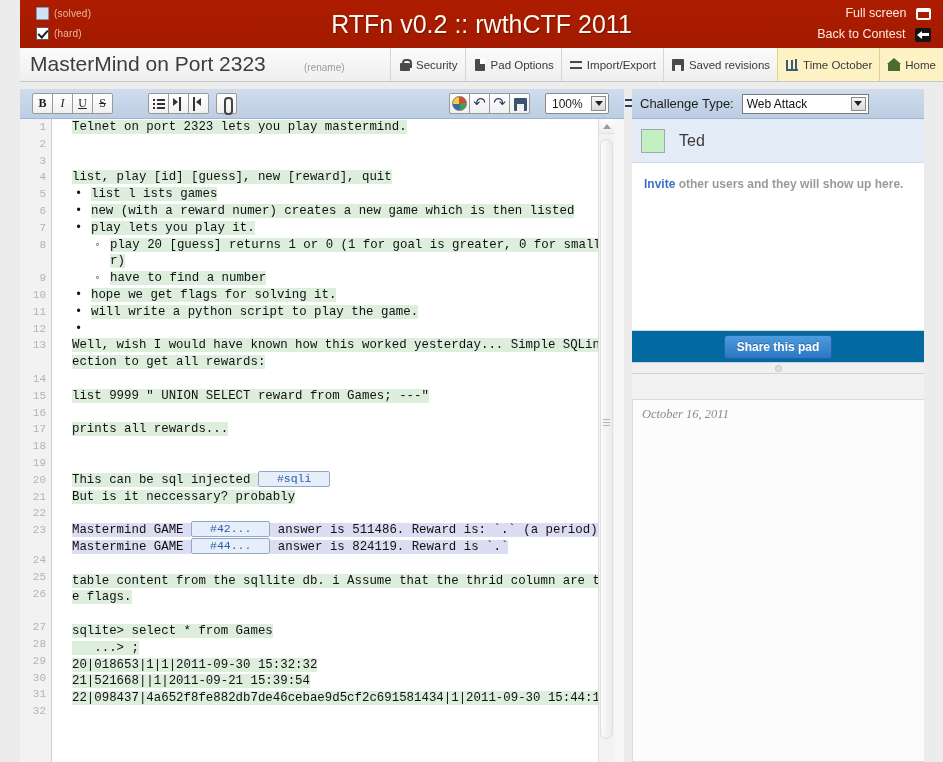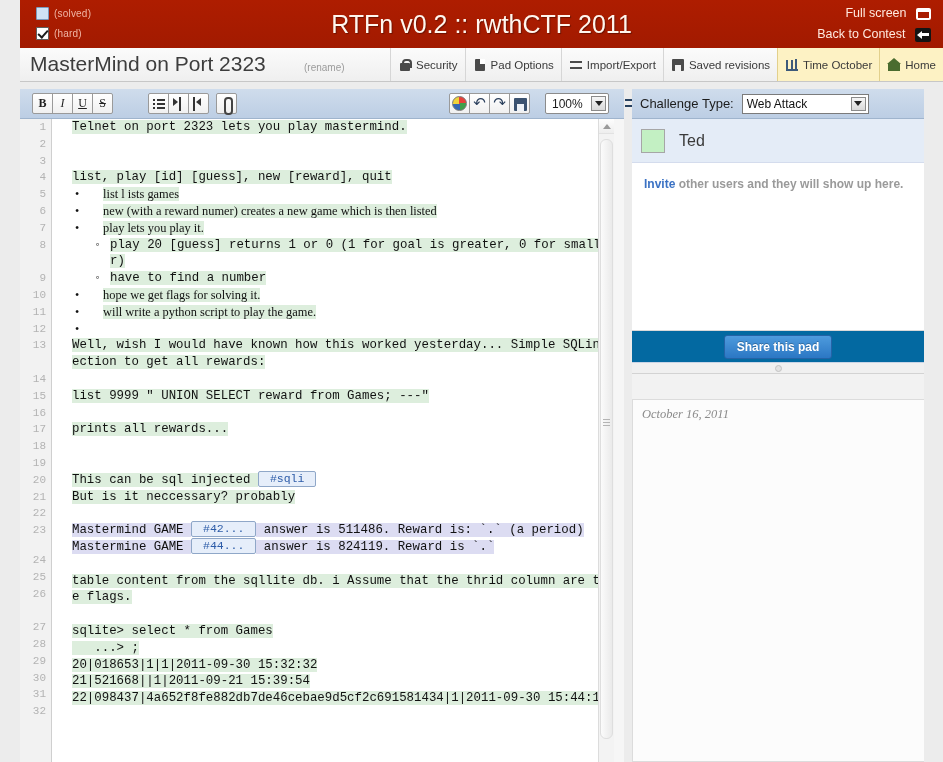--- a/index.html
+++ b/index.html
@@ -192,31 +192,31 @@
   }
   .ln-row {
     font-family: "Liberation Mono", monospace;
     font-size: 12.4px; line-height: 16.8px; color: #111;
     white-space: pre-wrap; word-break: break-all;
     padding-left: 19px; position: relative;
   }
   .ln-row.plain { padding-left: 19px; }
   .ln-row .hl { background: #ddeedd; }
   .ln-row .hlp { background: #dcdcf2; }
-  .ln-row.b1 { padding-left: 50px; font-family: Liberation Serif, serif; }
+  .ln-row.b1 { padding-left: 38px; }
   .ln-row.b2 { padding-left: 57px; }
   .ln-row.b1::before {
     content:"\2022"; position:absolute; left: 22px; top:0; color:#111; font-size: 12px;
   }
   .ln-row.b2::before {
     content:"\25E6"; position:absolute; left: 41px; top:0; color:#111; font-size: 12px;
   }
   .tag {
     display: inline-block; border: 1px solid #8fa7c8; background: #e6eefa;
-    color: #2d5ca8; border-radius: 2px; padding: 0 11px; line-height: 14px;
+    color: #2d5ca8; border-radius: 2px; padding: 0 18px; line-height: 14px;
     font-family: "Liberation Mono", monospace; font-size: 11.5px;
     position: relative; top: -1px;
   }
 
   
   .edscroll {
     position: absolute; left: 598px; top: 119px; width: 16px; height: 643px;
     background: #f3f3f3; border-left: 1px solid #dcdcdc;
   }
   .edscroll .up {

